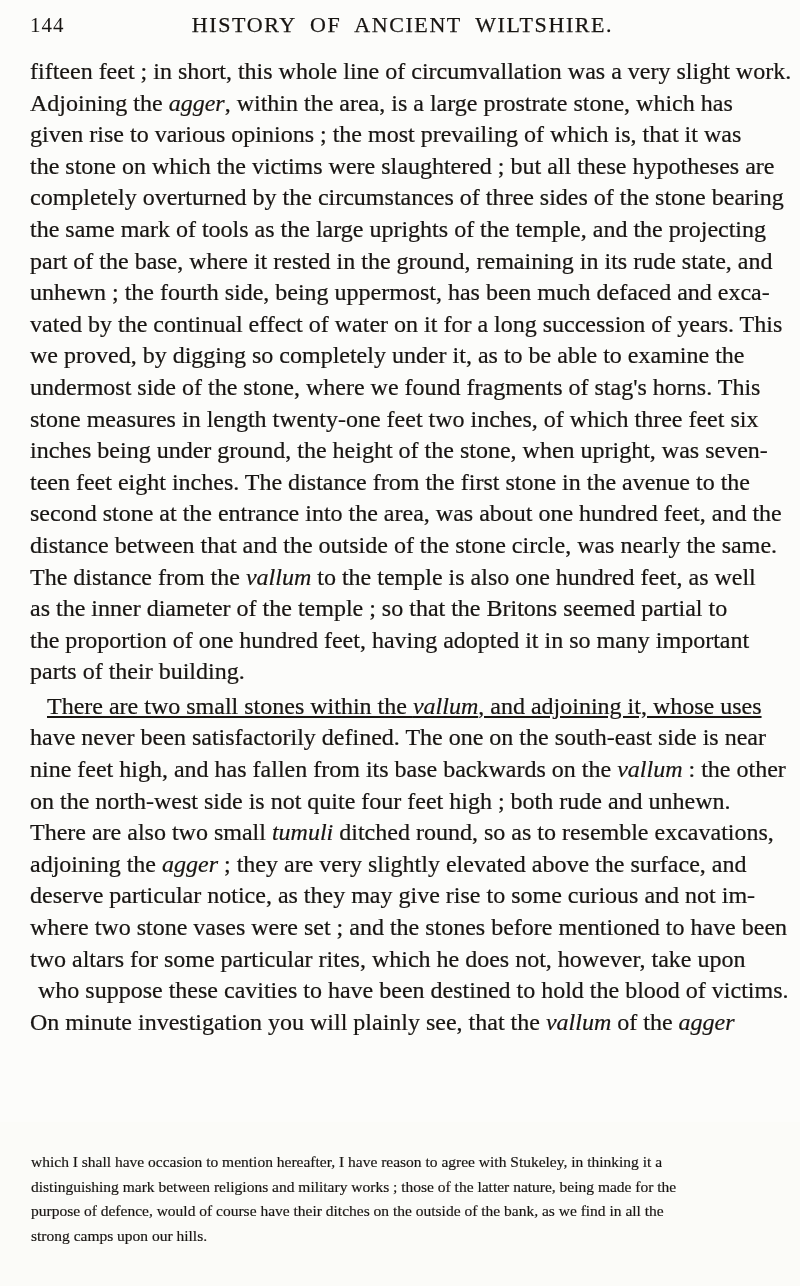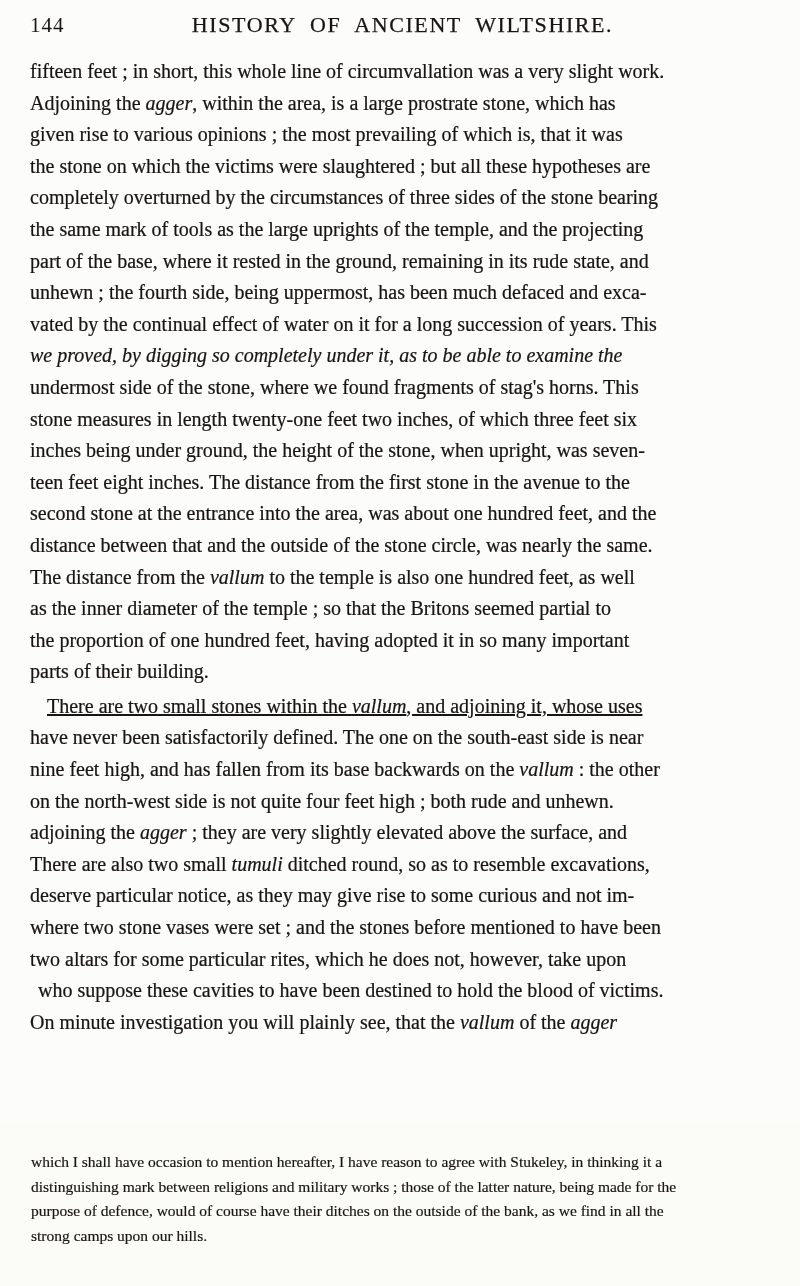--- a/index.html
+++ b/index.html
@@ -22,21 +22,21 @@
     text-align:center;
     font-size:22px;
     letter-spacing:1.6px;
     word-spacing:7px;
     -webkit-text-stroke:0.25px #181512;
   }
 
   
   .body-text{
     position:absolute;top:56px;left:30px;width:745px;
-    font-size:20px;line-height:31.6px;
+    font-size:24px;line-height:31.6px;
     -webkit-text-stroke:0.22px #181512;
   }
   .para{margin:0;}
   .para + .para{margin-top:3px;}
   .para.indent .line:first-child{text-indent:17px;}
   .line{white-space:nowrap;}
   .line i{font-style:italic;}
   .sc{font-variant:small-caps;letter-spacing:0.5px;}
 
   
@@ -60,39 +60,39 @@
       <div class="para">
         <div class="line" style="word-spacing: 0px;">fifteen feet ; in short, this whole line of circumvallation was a very slight work.</div>
         <div class="line" style="word-spacing: 0px;">Adjoining the <i>agger</i>, within the area, is a large prostrate stone, which has</div>
         <div class="line" style="word-spacing: 0px;">given rise to various opinions ; the most prevailing of which is, that it was</div>
         <div class="line" style="word-spacing: 0px;">the stone on which the victims were slaughtered ; but all these hypotheses are</div>
         <div class="line" style="word-spacing: 0px;">completely overturned by the circumstances of three sides of the stone bearing</div>
         <div class="line" style="word-spacing: 0px;">the same mark of tools as the large uprights of the temple, and the projecting</div>
         <div class="line" style="word-spacing: 0px;">part of the base, where it rested in the ground, remaining in its rude state, and</div>
         <div class="line" style="word-spacing: 0px;">unhewn ; the fourth side, being uppermost, has been much defaced and exca-</div>
         <div class="line" style="word-spacing: 0px;">vated by the continual effect of water on it for a long succession of years. This</div>
-        <div class="line" style="word-spacing: 0px; font-style: italic;">we proved, by digging so completely under it, as to be able to examine the</div>
+        <div class="line" style="word-spacing: 0px;">we proved, by digging so completely under it, as to be able to examine the</div>
         <div class="line" style="word-spacing: 0px;">undermost side of the stone, where we found fragments of stag's horns. This</div>
         <div class="line" style="word-spacing: 0px;">stone measures in length twenty-one feet two inches, of which three feet six</div>
         <div class="line" style="word-spacing: 0px;">inches being under ground, the height of the stone, when upright, was seven-</div>
         <div class="line" style="word-spacing: 0px;">teen feet eight inches. The distance from the first stone in the avenue to the</div>
         <div class="line" style="word-spacing: 0px;">second stone at the entrance into the area, was about one hundred feet, and the</div>
         <div class="line" style="word-spacing: 0px;">distance between that and the outside of the stone circle, was nearly the same.</div>
         <div class="line" style="word-spacing: 0px;">The distance from the <i>vallum</i> to the temple is also one hundred feet, as well</div>
         <div class="line" style="word-spacing: 0px;">as the inner diameter of the temple ; so that the Britons seemed partial to</div>
         <div class="line" style="word-spacing: 0px;">the proportion of one hundred feet, having adopted it in so many important</div>
         <div class="line">parts of their building.</div>
       </div>
       <div class="para indent">
         <div class="line" style="word-spacing: 0px; text-decoration: underline;">There are two small stones within the <i>vallum</i>, and adjoining it, whose uses</div>
         <div class="line" style="word-spacing: 0px;">have never been satisfactorily defined. The one on the south-east side is near</div>
         <div class="line" style="word-spacing: 0px;">nine feet high, and has fallen from its base backwards on the <i>vallum</i> : the other</div>
         <div class="line" style="word-spacing: 0px;">on the north-west side is not quite four feet high ; both rude and unhewn.</div>
+        <div class="line" style="word-spacing: 0px;">There are also two small <i>tumuli</i> ditched round, so as to resemble excavations,</div>
         <div class="line" style="word-spacing: 0px;">adjoining the <i>agger</i> ; they are very slightly elevated above the surface, and</div>
-        <div class="line" style="word-spacing: 0px;">There are also two small <i>tumuli</i> ditched round, so as to resemble excavations,</div>
         <div class="line" style="word-spacing: 0px;">deserve particular notice, as they may give rise to some curious and not im-</div>
         <div class="line" style="word-spacing: 0px;">where two stone vases were set ; and the stones before mentioned to have been</div>
         <div class="line" style="word-spacing: 0px;">two altars for some particular rites, which he does not, however, take upon</div>
         <div class="line" style="word-spacing: 0px; margin-left: 8px;">who suppose these cavities to have been destined to hold the blood of victims.</div>
         <div class="line" style="word-spacing: 0px;">On minute investigation you will plainly see, that the <i>vallum</i> of the <i>agger</i></div>
       </div>
     </div>
 
   <div class="footnote">
       <div class="line" style="word-spacing: 0px;">which I shall have occasion to mention hereafter, I have reason to agree with Stukeley, in thinking it a</div>

